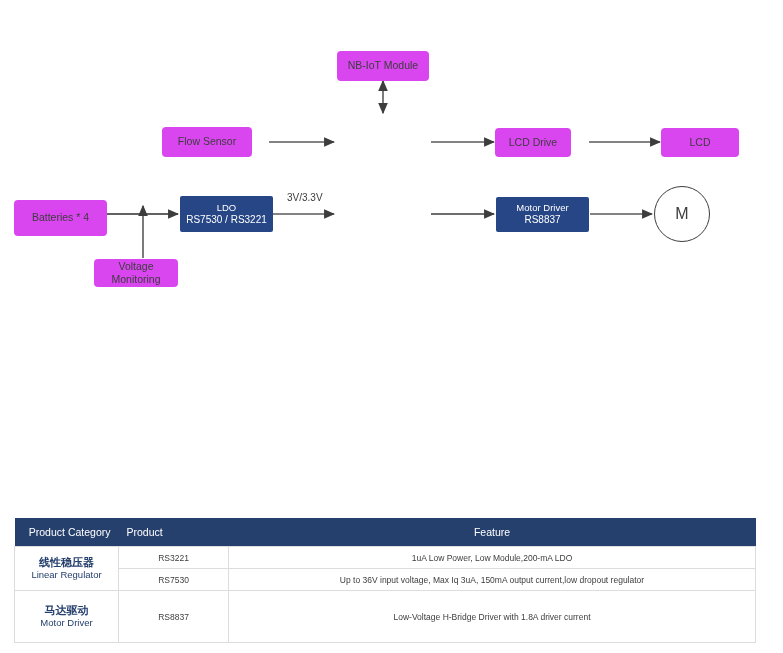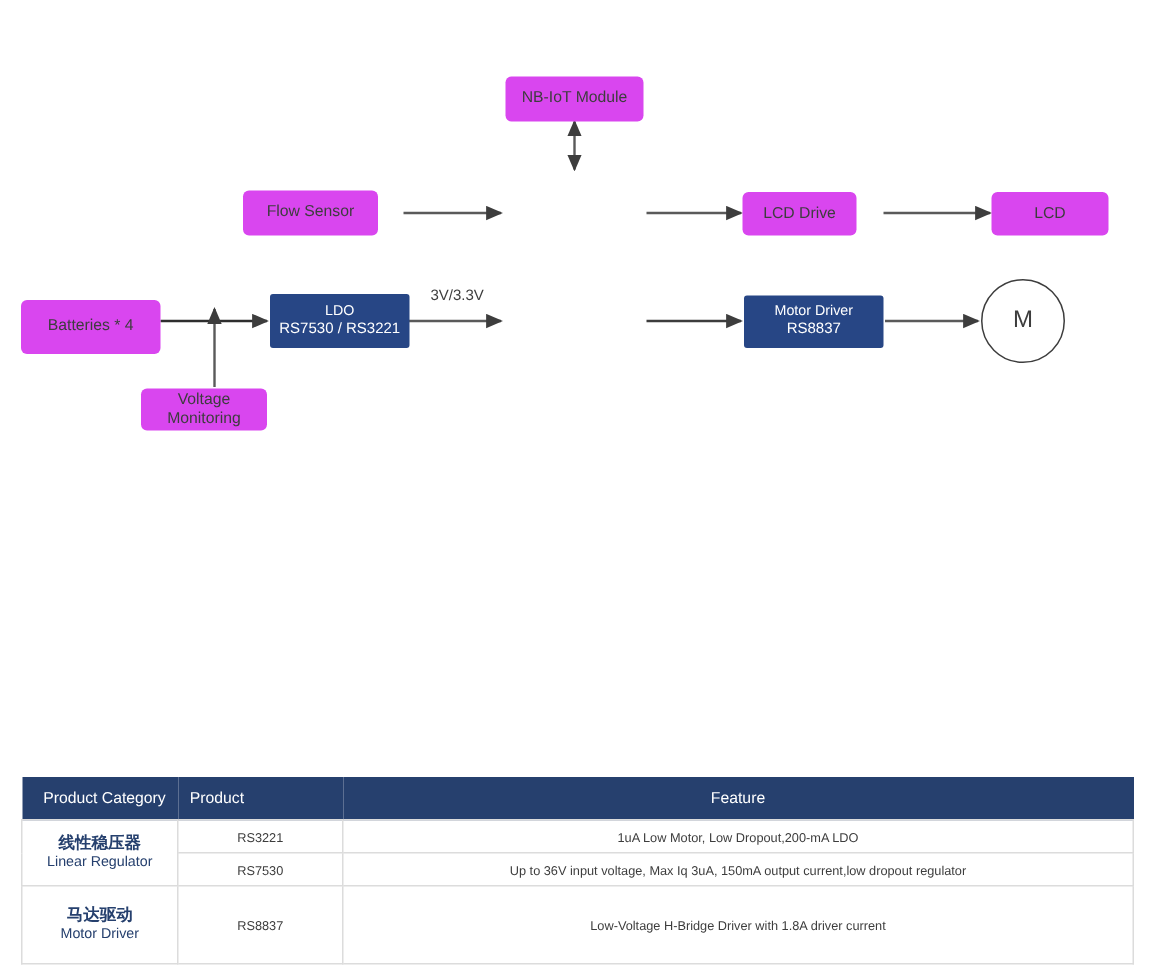--- a/index.html
+++ b/index.html
@@ -238,21 +238,21 @@
       <th class="th-feat">Feature</th>
     </tr>
   </thead>
   <tbody>
     <tr class="row-h1">
       <td class="cat-cell" rowspan="2">
         <span class="cat-cn">线性稳压器</span>
         <span class="cat-en">Linear Regulator</span>
       </td>
       <td class="prod-cell">RS3221</td>
-      <td class="feat-cell">1uA Low Motor, Low Dropout,200-mA  LDO</td>
+      <td class="feat-cell">1uA Low Power, Low Module,200-mA  LDO</td>
     </tr>
     <tr class="row-h2">
       <td class="prod-cell">RS7530</td>
       <td class="feat-cell">Up to 36V input voltage,  Max Iq 3uA, 150mA output current,low dropout regulator</td>
     </tr>
     <tr class="row-h3">
       <td class="cat-cell">
         <span class="cat-cn">马达驱动</span>
         <span class="cat-en">Motor Driver</span>
       </td>

